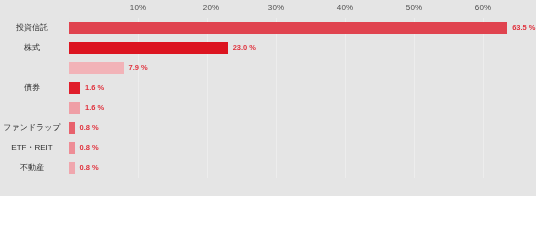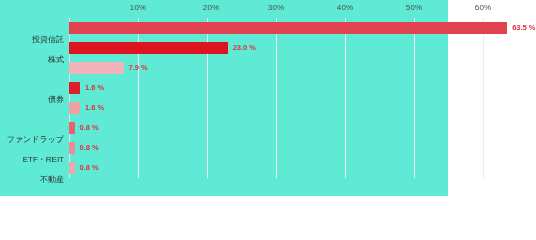--- a/index.html
+++ b/index.html
@@ -12,23 +12,23 @@
     height: 196px;
     font-family: "Liberation Sans", "DejaVu Sans", sans-serif;
     overflow: hidden;
     position: relative;
   }
 
   #chart-root {
     position: absolute;
     left: 0;
     top: 0;
-    width: 448px;
+    width: 536px;
     height: 196px;
-    background: #5eead4;
+    background: #e5e5e5;
   }
 
   
   .plot-area {
     position: absolute;
     left: 69px;
     top: 18px;
     width: 467px;
     height: 160px;
   }
@@ -81,26 +81,25 @@
     height: 20px;
     margin-bottom: 0px;
   }
   .row-label {
     position: absolute;
     right: 472px; 
     top: 0;
     height: 20px;
     line-height: 20px;
     width: 64px;
-    text-align: right;
+    text-align: center;
     font-size: 8px;
     color: #2b2b2b;
     white-space: nowrap;
     letter-spacing: 0px;
-    margin-top: 12px;
   }
   .row-bar-wrap {
     position: absolute;
     left: 69px;
     top: 0;
     height: 20px;
     right: 0;
   }
   .bar {
     position: absolute;

